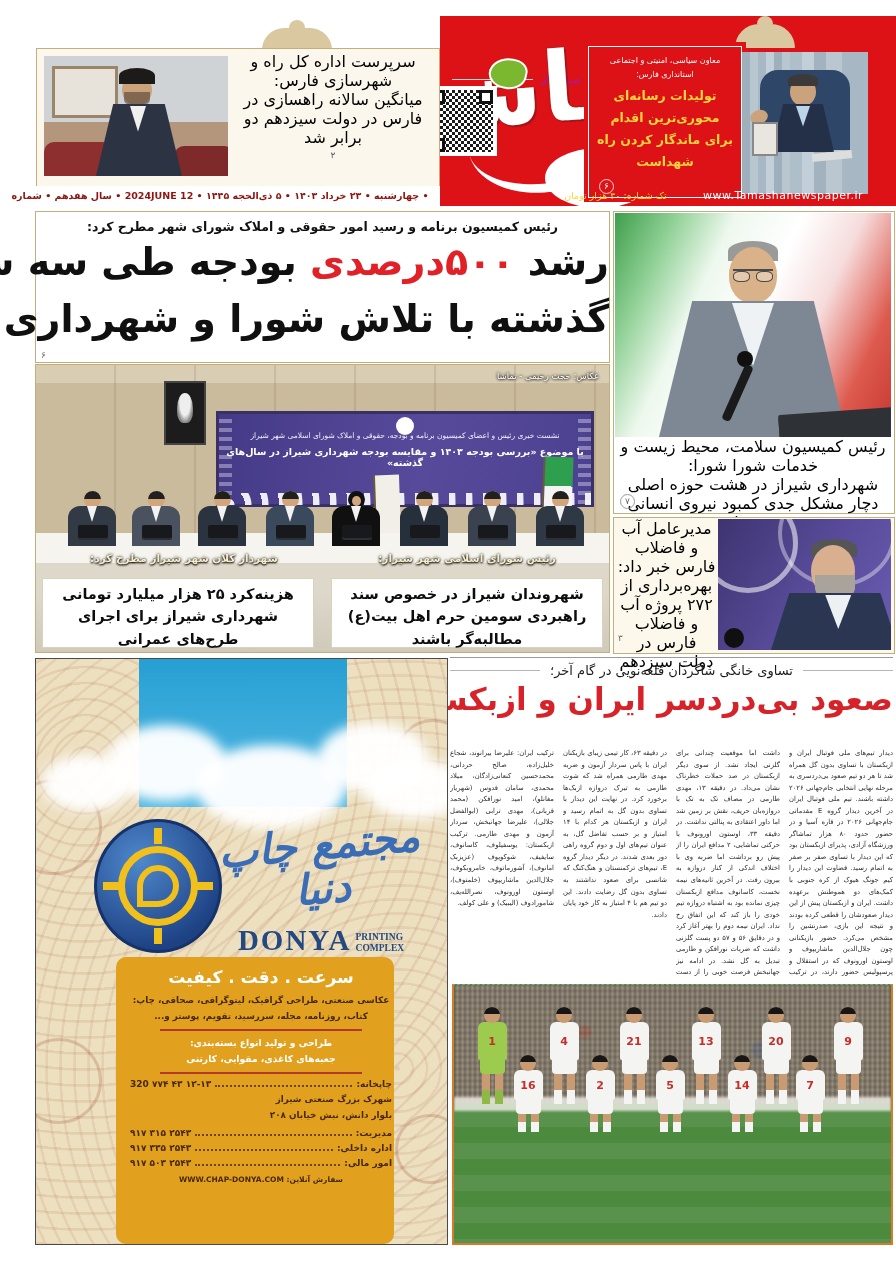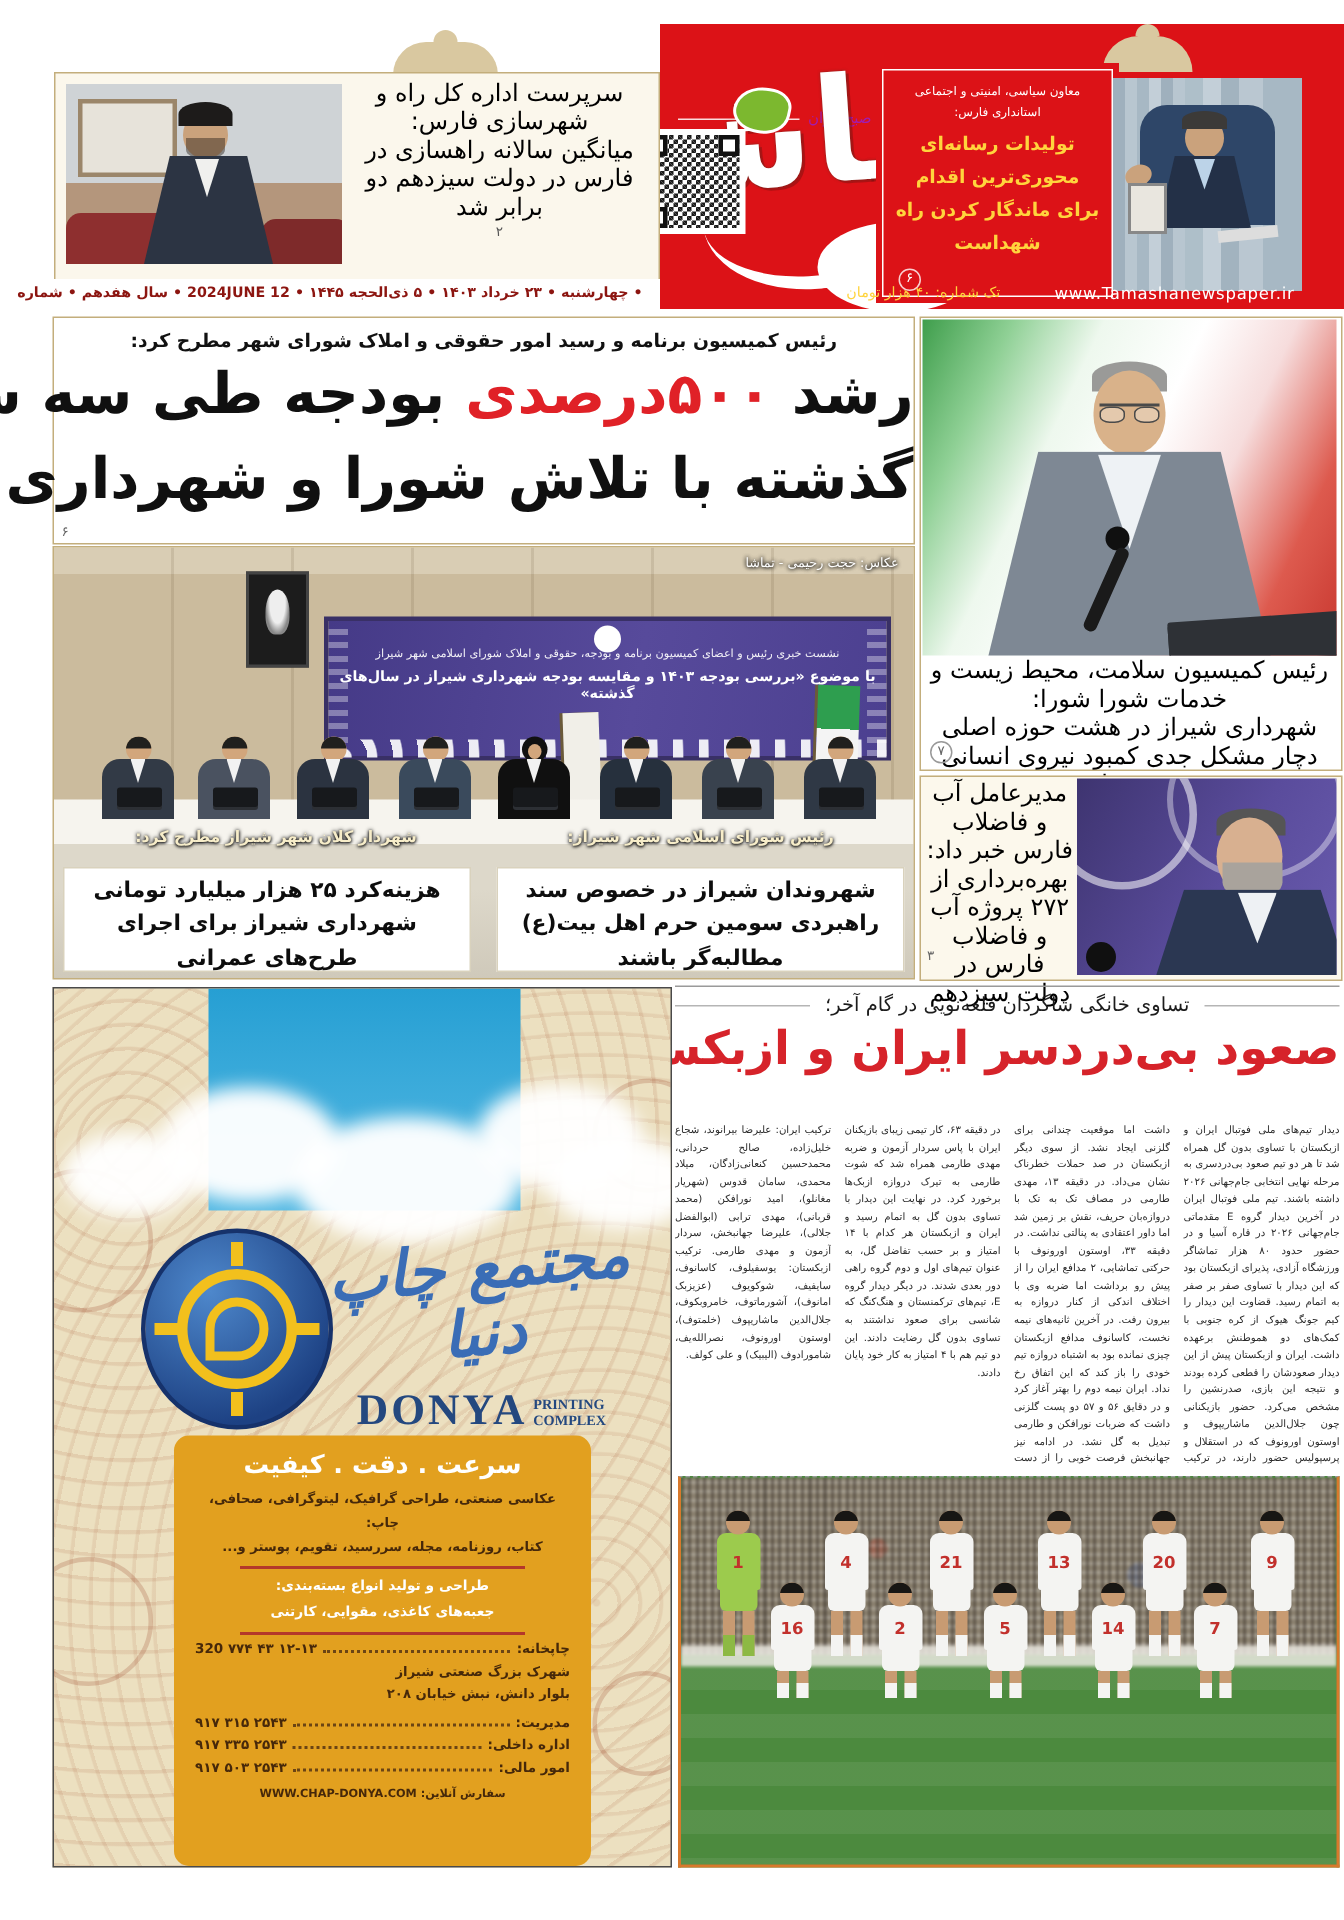--- a/index.html
+++ b/index.html
@@ -171,21 +171,21 @@
   #dlogo .core{position:absolute;left:50%;top:50%;transform:translate(-50%,-50%);width:30px;height:30px;
     border:6px solid #f2c01d;border-radius:50% 50% 50% 0;}
   #dlogo .tick{position:absolute;background:#f2c01d;}
   #brand-fa{position:absolute;left:168px;top:164px;width:234px;font-size:42px;font-weight:bold;font-style:italic;
     color:#3a6db6;transform:rotate(-5deg);text-align:center;line-height:1.05;}
   #brand-en{position:absolute;left:170px;top:268px;width:230px;display:flex;justify-content:center;align-items:flex-end;gap:4px;
     color:#24487f;font-family:"Liberation Serif",serif;}
   #brand-en .big{font-size:29px;font-weight:bold;letter-spacing:2px;line-height:.9;}
   #brand-en .small{font-size:9.5px;font-weight:bold;line-height:1.1;text-align:left;}
   #orange{position:absolute;left:80px;top:298px;width:278px;height:287px;background:#e2a01f;border-radius:10px;
-    padding:10px 14px 0 14px;box-sizing:border-box;}
+    padding:10px 2px 0 14px;box-sizing:border-box;}
   #orange .slogan{font-size:17px;font-weight:bold;color:#fff;text-align:center;letter-spacing:1px;}
   #orange .dk{font-size:8.8px;color:#46280a;font-weight:bold;line-height:1.8;text-align:center;}
   #orange .wt{font-size:9.2px;color:#fff;font-weight:bold;line-height:1.8;text-align:center;}
   #orange .rl{height:2px;background:#b4372a;margin:4px 30px;}
   .crow{display:flex;align-items:baseline;font-size:9px;color:#46280a;font-weight:bold;direction:rtl;margin-top:5px;}
   .crow .dots{flex:1;border-bottom:2px dotted #6b4414;margin:0 4px;}
   .crow .num{direction:ltr;}
   #order{font-size:7.5px;color:#46280a;font-weight:bold;text-align:center;margin-top:7px;direction:rtl;}
 </style>
 </head>

